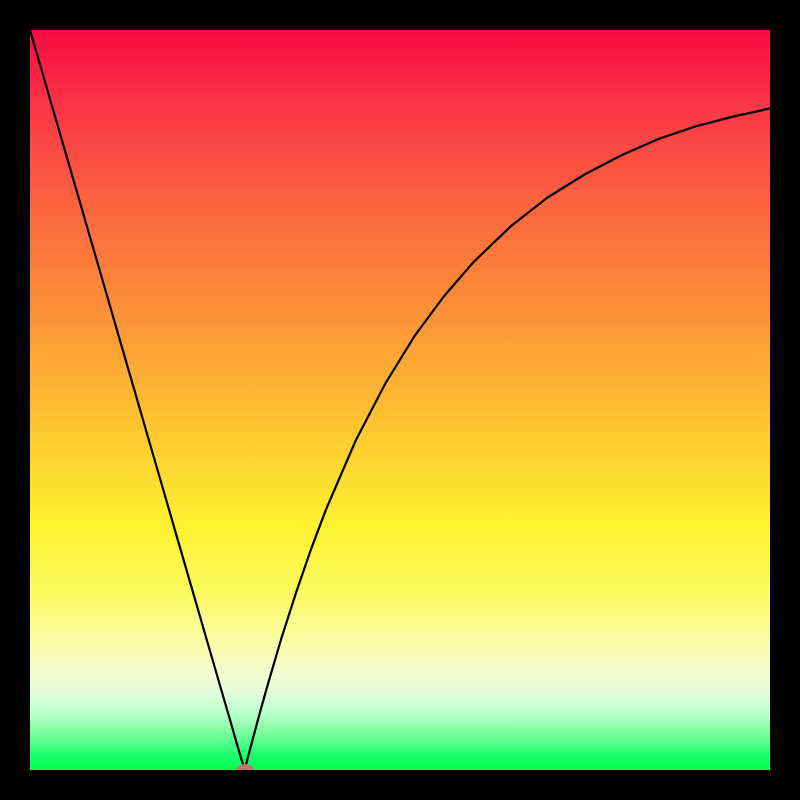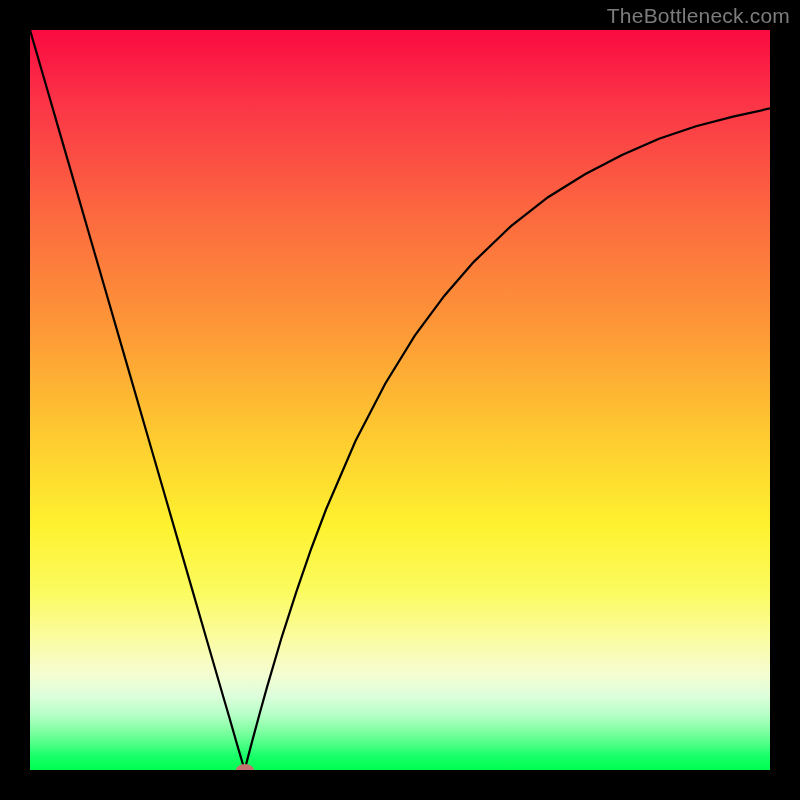--- a/index.html
+++ b/index.html
@@ -72,21 +72,20 @@
     border-radius: 50%;
     background: #c47373;
     z-index: 3;
     transform: translate(-50%, -50%);
   }
 </style>
 </head>
 <body>
 
 <div class="frame">
-  <div class="watermark">TheBottleneck.com</div>
 
   <div class="plot-area">
     <div class="gradient"></div>
     <svg class="curve" viewBox="0 0 740 740" preserveAspectRatio="none">
       <path id="curve-path" d="M0.00 0.00 L14.80 51.06 L29.60 102.12 L44.40 153.18 L59.20 204.24 L74.00 255.30 L88.80 306.36 L103.60 357.42 L118.40 408.48 L133.20 459.54 L148.00 510.60 L162.80 561.66 L177.60 612.72 L192.40 663.78 L199.80 688.94 L207.20 714.84 L214.60 740.00 L222.00 711.88 L229.40 684.50 L236.80 657.86 L251.60 607.54 L266.40 561.66 L281.20 518.74 L296.00 479.52 L325.60 410.70 L355.20 353.72 L384.80 305.62 L414.40 265.66 L444.00 231.62 L481.00 196.10 L518.00 167.24 L555.00 144.30 L592.00 125.06 L629.00 108.78 L666.00 96.20 L703.00 86.58 L740.00 78.44" stroke="#000000" stroke-width="2.2" fill="none"></path>
     </svg>
     <div id="marker" class="marker" style="left: 214.6px; top: 740px; background: rgb(196, 115, 115);"></div>
   </div>
 </div>
 

